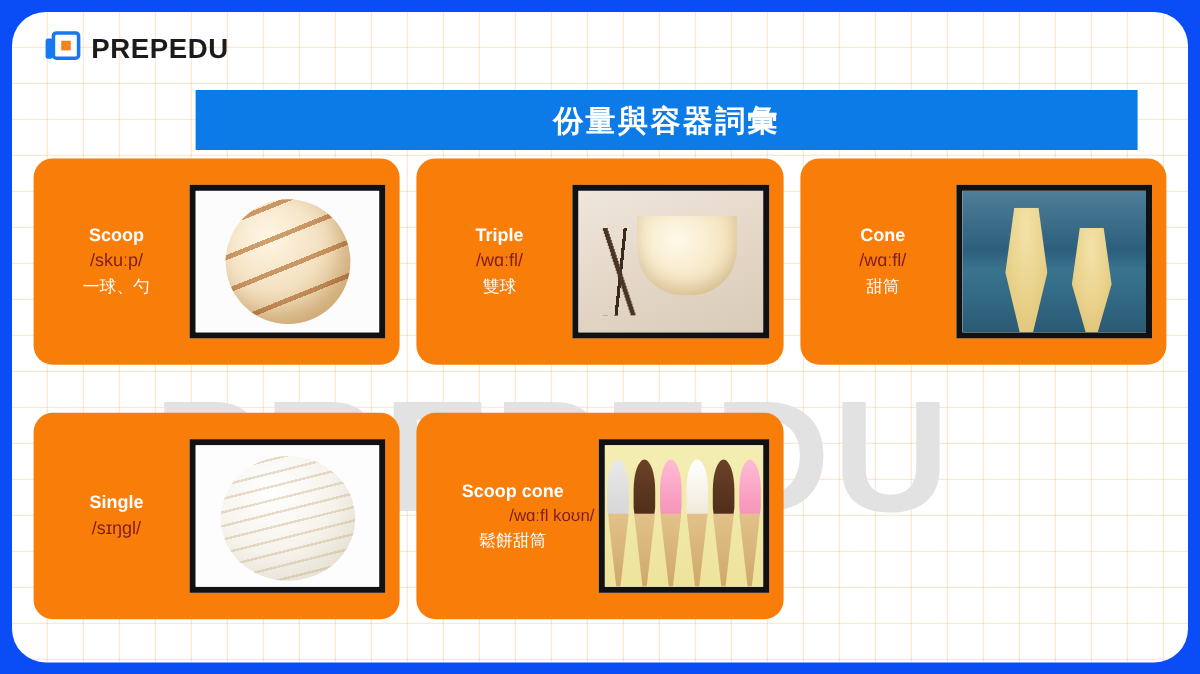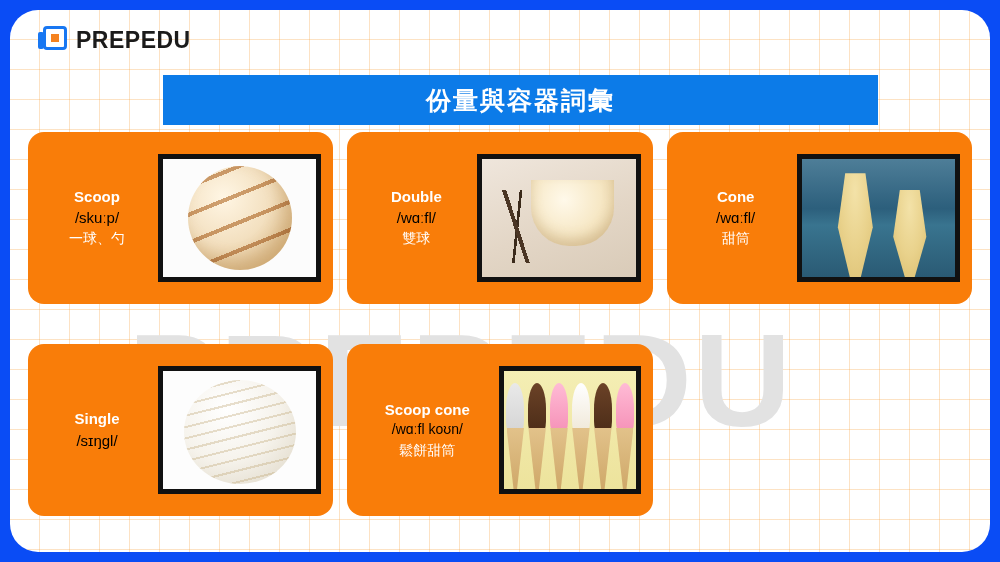--- a/index.html
+++ b/index.html
@@ -74,21 +74,21 @@
     background:#F5821F;
   }
   #brand-name {
     font-size:23px; font-weight:bold; letter-spacing:.5px; color:#1B1B1B;
   }
 
   
   #title-banner {
     position:absolute;
     left:153px; top:65px;
-    width:715px; height:50px;
+    width:785px; height:50px;
     background:#0C7BE8;
     display:flex; align-items:center; justify-content:center;
     z-index:6;
   }
   #title-text {
     color:#FFFFFF;
     font-size:25px;
     font-weight:bold;
     letter-spacing:2px;
   }
@@ -119,39 +119,39 @@
     text-align:center;
     color:#fff;
     padding-right:4px;
   }
   .card-word {
     font-size:15px; font-weight:bold; line-height:1.35;
     white-space:nowrap;
   }
   .card-ipa {
     font-size:15px; font-weight:normal; line-height:1.4;
-    color:#000000;
+    color:#7f1d1d;
     white-space:nowrap;
   }
   .card-zh {
     font-size:14px; font-weight:normal; line-height:1.45;
     white-space:nowrap;
   }
   .card-photo {
     flex:1 1 auto;
     height:128px;
     border:5px solid #111;
     position:relative;
     overflow:hidden;
     background:#fff;
   }
   
   .vocab-card.wide-text .card-text { width:140px; }
   .vocab-card.wide-text .card-word { font-size:15px; }
-  .vocab-card.wide-text .card-ipa  { font-size:14px; }
+  .vocab-card.wide-text .card-ipa  { font-size:14px;text-align:right; }
 
   
   .ph { position:absolute; inset:0; }
 
   
   .ph-caramel { background:#FCFCFC; }
   .ph-caramel::before{
     content:""; position:absolute; left:50%; top:50%;
     width:104px; height:104px; border-radius:50%;
     transform:translate(-50%,-50%);
@@ -285,21 +285,21 @@
           <div class="card-ipa">/skuːp/</div>
           <div class="card-zh">一球、勺</div>
         </div>
         <div class="card-photo">
           <div class="ph ph-caramel"></div>
         </div>
       </div>
 
       <div class="vocab-card">
         <div class="card-text">
-          <div class="card-word">Double</div>
+          <div class="card-word">Triple</div>
           <div class="card-ipa">/wɑːfl/</div>
           <div class="card-zh">雙球</div>
         </div>
         <div class="card-photo">
           <div class="ph ph-bowl"></div>
         </div>
       </div>
 
       <div class="vocab-card">
         <div class="card-text">

